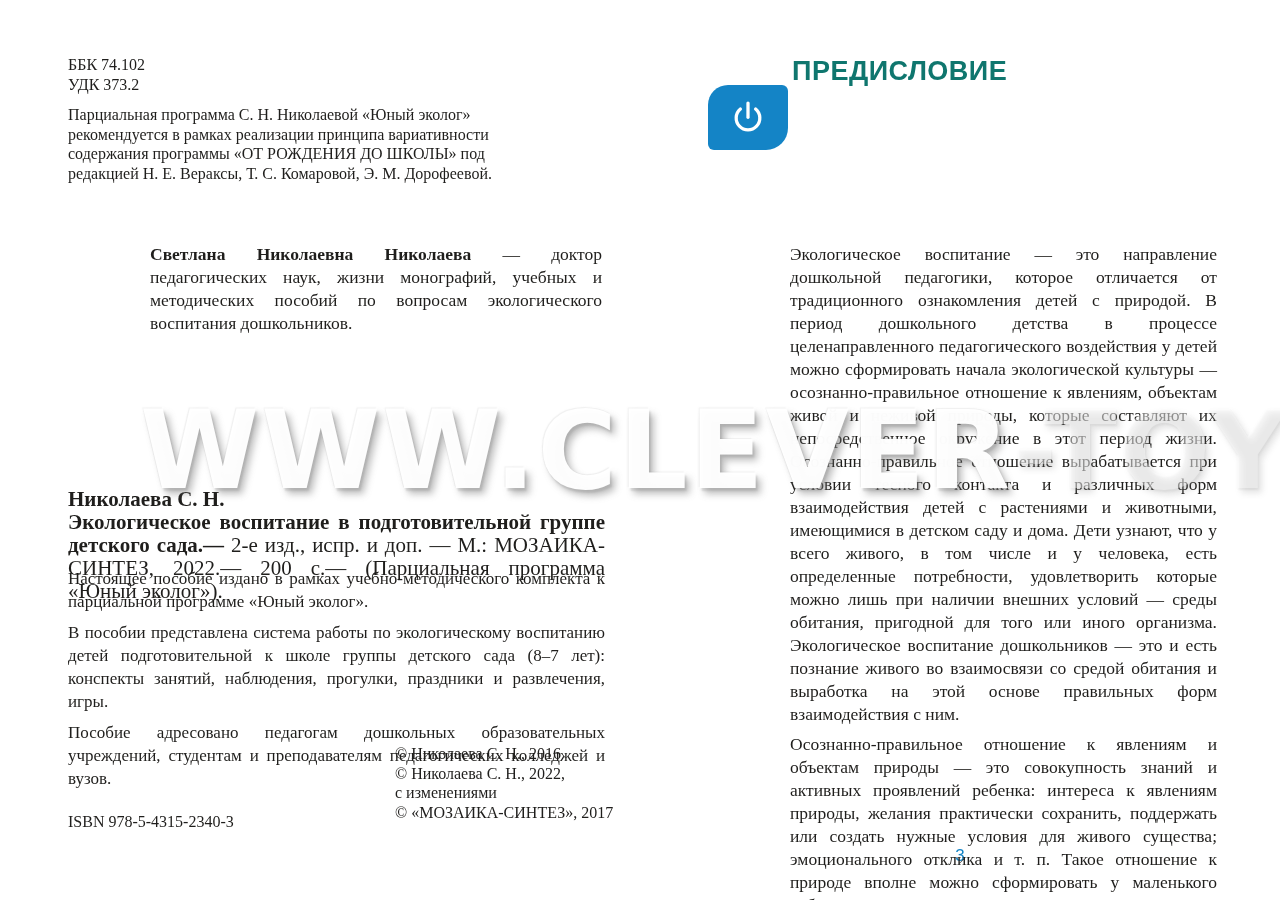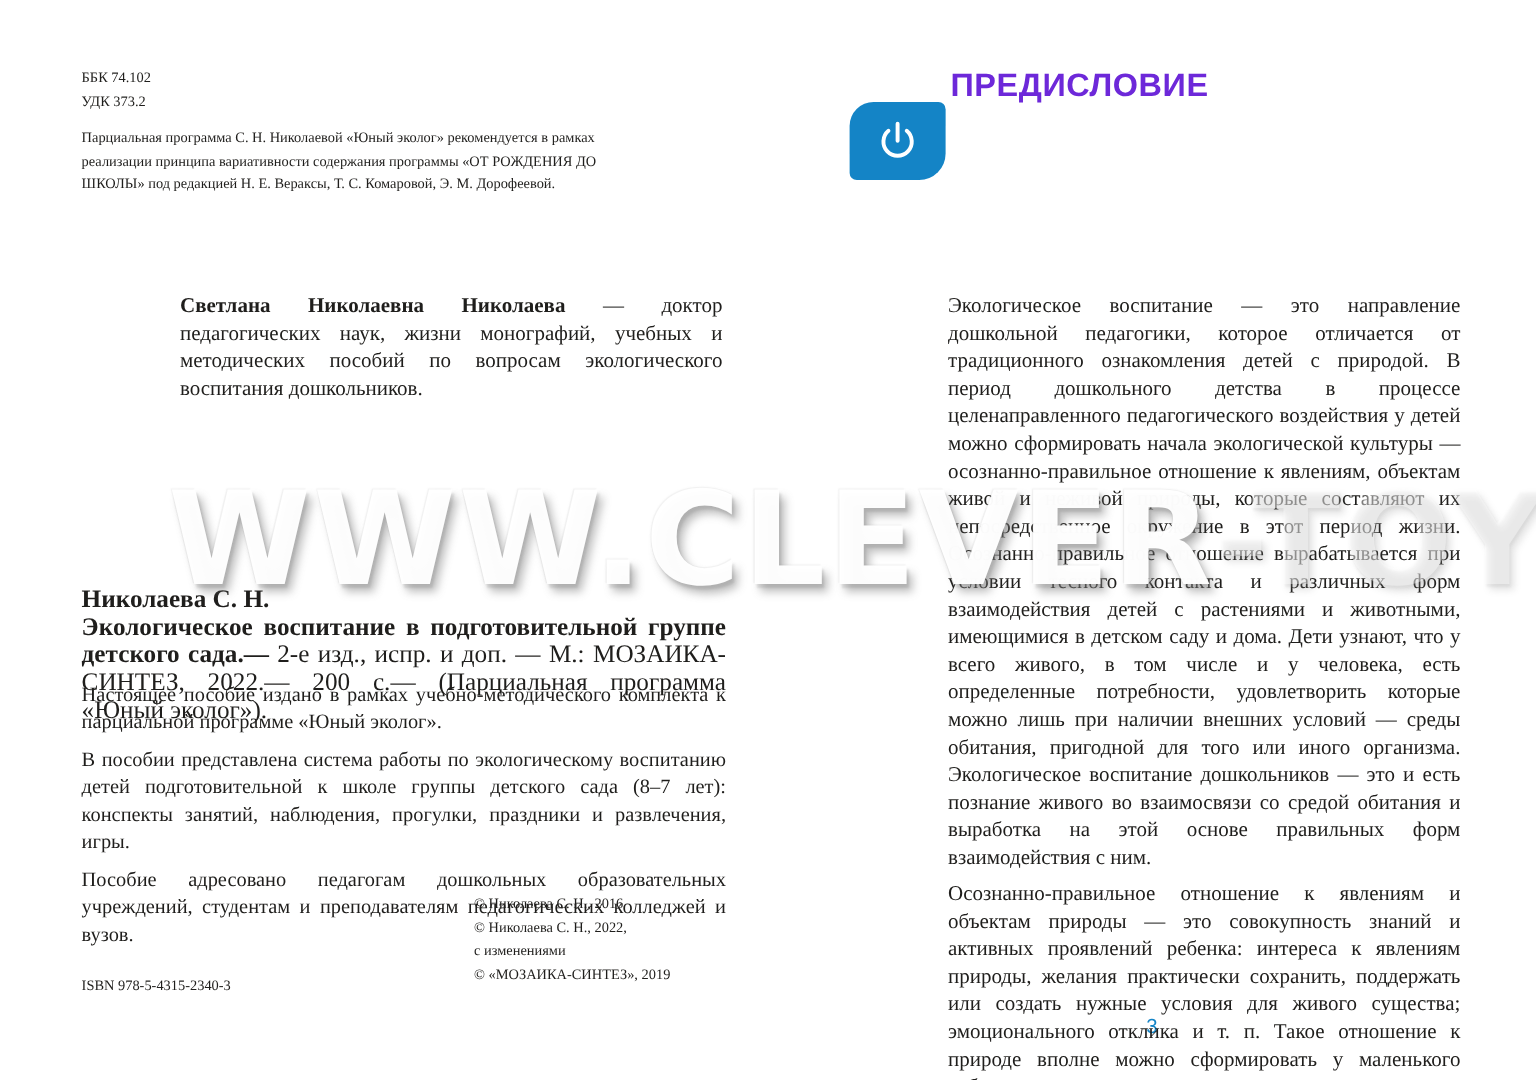--- a/index.html
+++ b/index.html
@@ -30,21 +30,21 @@
                  2px 3px 2px rgba(160,160,160,0.30),
                  -1px -1px 1px rgba(200,200,200,0.25);
   }
   .wm-faint {
     color:rgba(255,255,255,0.42);
     text-shadow: 4px 5px 6px rgba(120,120,120,0.20),
                  1px 2px 2px rgba(160,160,160,0.14);
   }
   
   .block { position:absolute; }
-  .small-text { font-size:12px; line-height:19.5px; }
+  .small-text { font-size:16px; line-height:19.5px; }
   #bbk-block { left:68px; top:55px; }
   #program-note { left:68px; top:105px; width:482px; }
   #author-bio {
     left:150px; top:243px; width:452px;
     font-size:17.5px; line-height:23px;
     text-align:justify;
   }
   #catalog-entry {
     left:68px; top:488px; width:537px;
     font-size:21px; line-height:23px;
@@ -111,26 +111,26 @@
 <div class="block" id="annotation">
   <p>Настоящее пособие издано в рамках учебно-методического комплекта к парциальной программе «Юный эколог».</p>
   <p>В пособии представлена система работы по экологическому воспитанию детей подготовительной к школе группы детского сада (8–7 лет): конспекты занятий, наблюдения, прогулки, праздники и развлечения, игры.</p>
   <p>Пособие адресовано педагогам дошкольных образовательных учреждений, студентам и преподавателям педагогических колледжей и вузов.</p>
 </div>
 
 <div class="block small-text" id="copyright-block">
   <div>© Николаева С. Н., 2016</div>
   <div>© Николаева С. Н., 2022,</div>
   <div>с изменениями</div>
-  <div>© «МОЗАИКА-СИНТЕЗ», 2019</div>
+  <div>© «МОЗАИКА-СИНТЕЗ», 2017</div>
 </div>
 
 <div class="block small-text" id="isbn">ISBN 978-5-4315-2340-3</div>
 
-<h1 id="preface-title" style="color: #6d28d9;">ПРЕДИСЛОВИЕ</h1>
+<h1 id="preface-title" style="color: #0f766e;">ПРЕДИСЛОВИЕ</h1>
 
 <div id="power-badge" style="background: rgb(20, 132, 198);">
   <span style="display:flex;">
     <svg width="42" height="40" viewBox="0 0 32 30" fill="none">
       <path d="M10.2 8.1 A9 9 0 1 0 21.8 8.1" stroke="#ffffff" stroke-width="2.5" stroke-linecap="round" fill="none"></path>
       <path d="M16 3.6 L16 14.5" stroke="#ffffff" stroke-width="2.5" stroke-linecap="round"></path>
     </svg>
   </span>
 </div>
 

